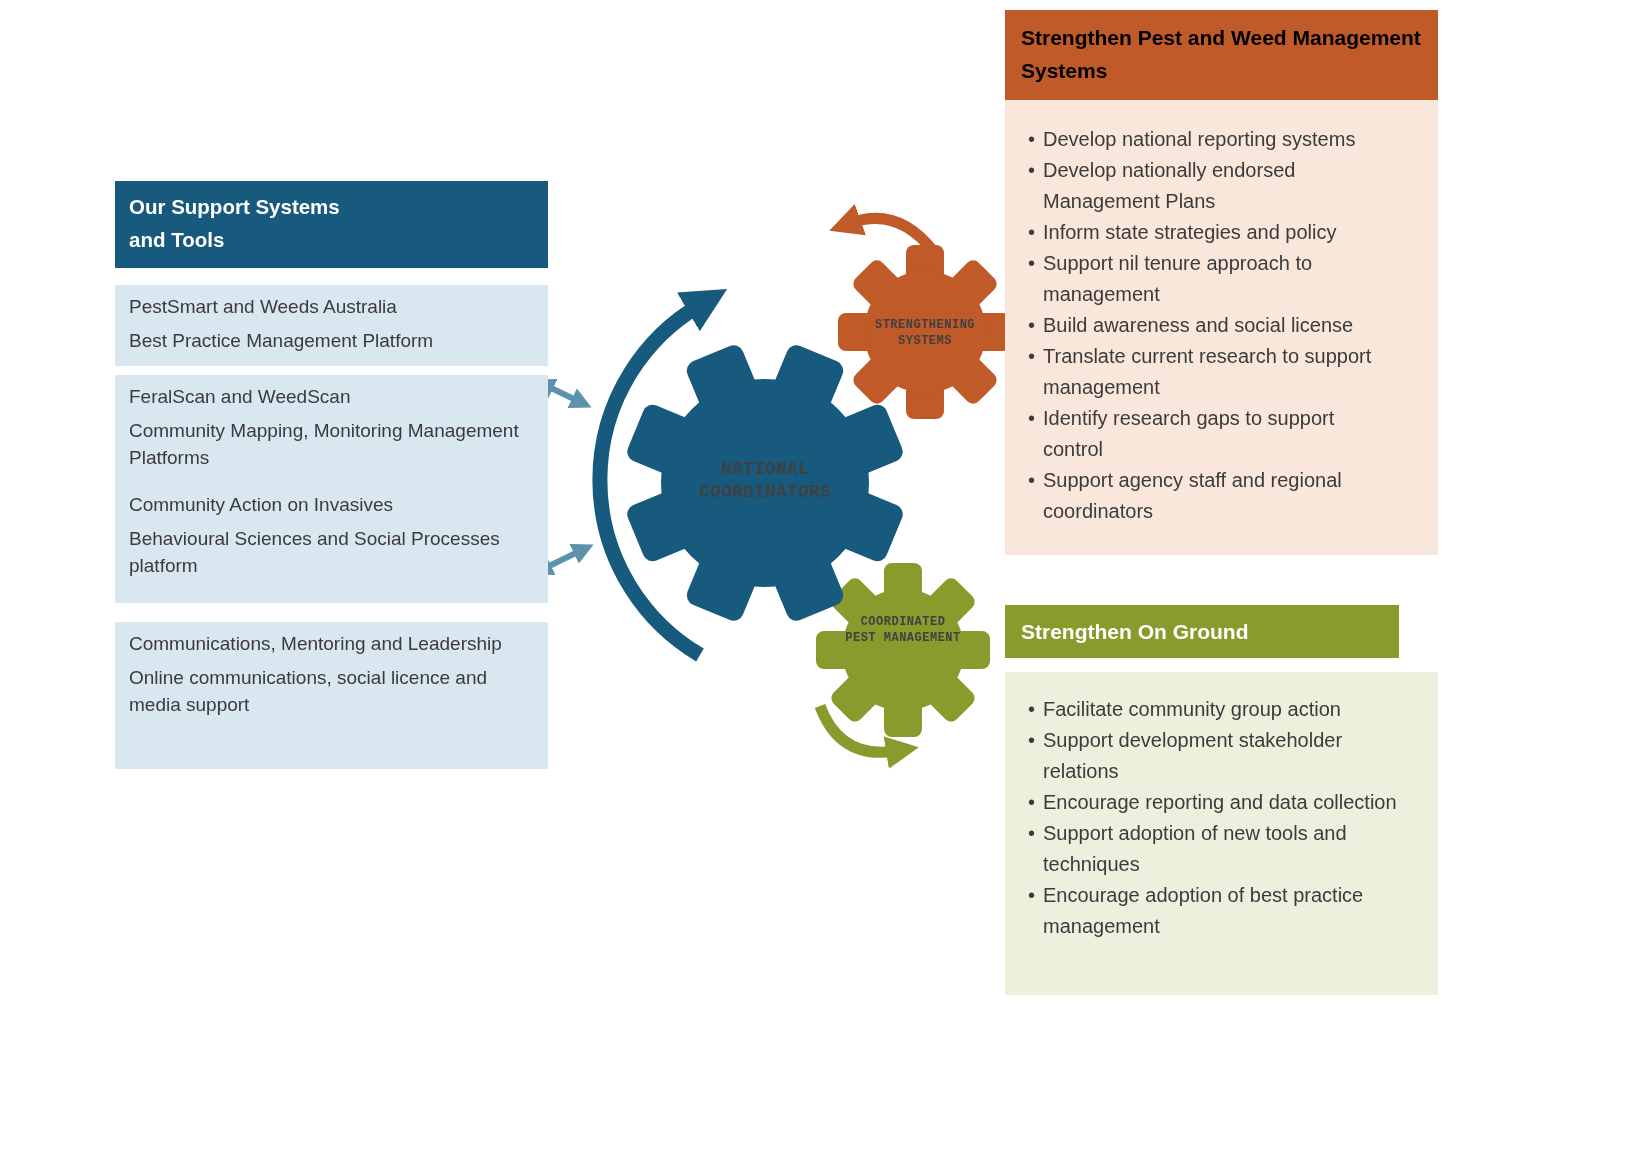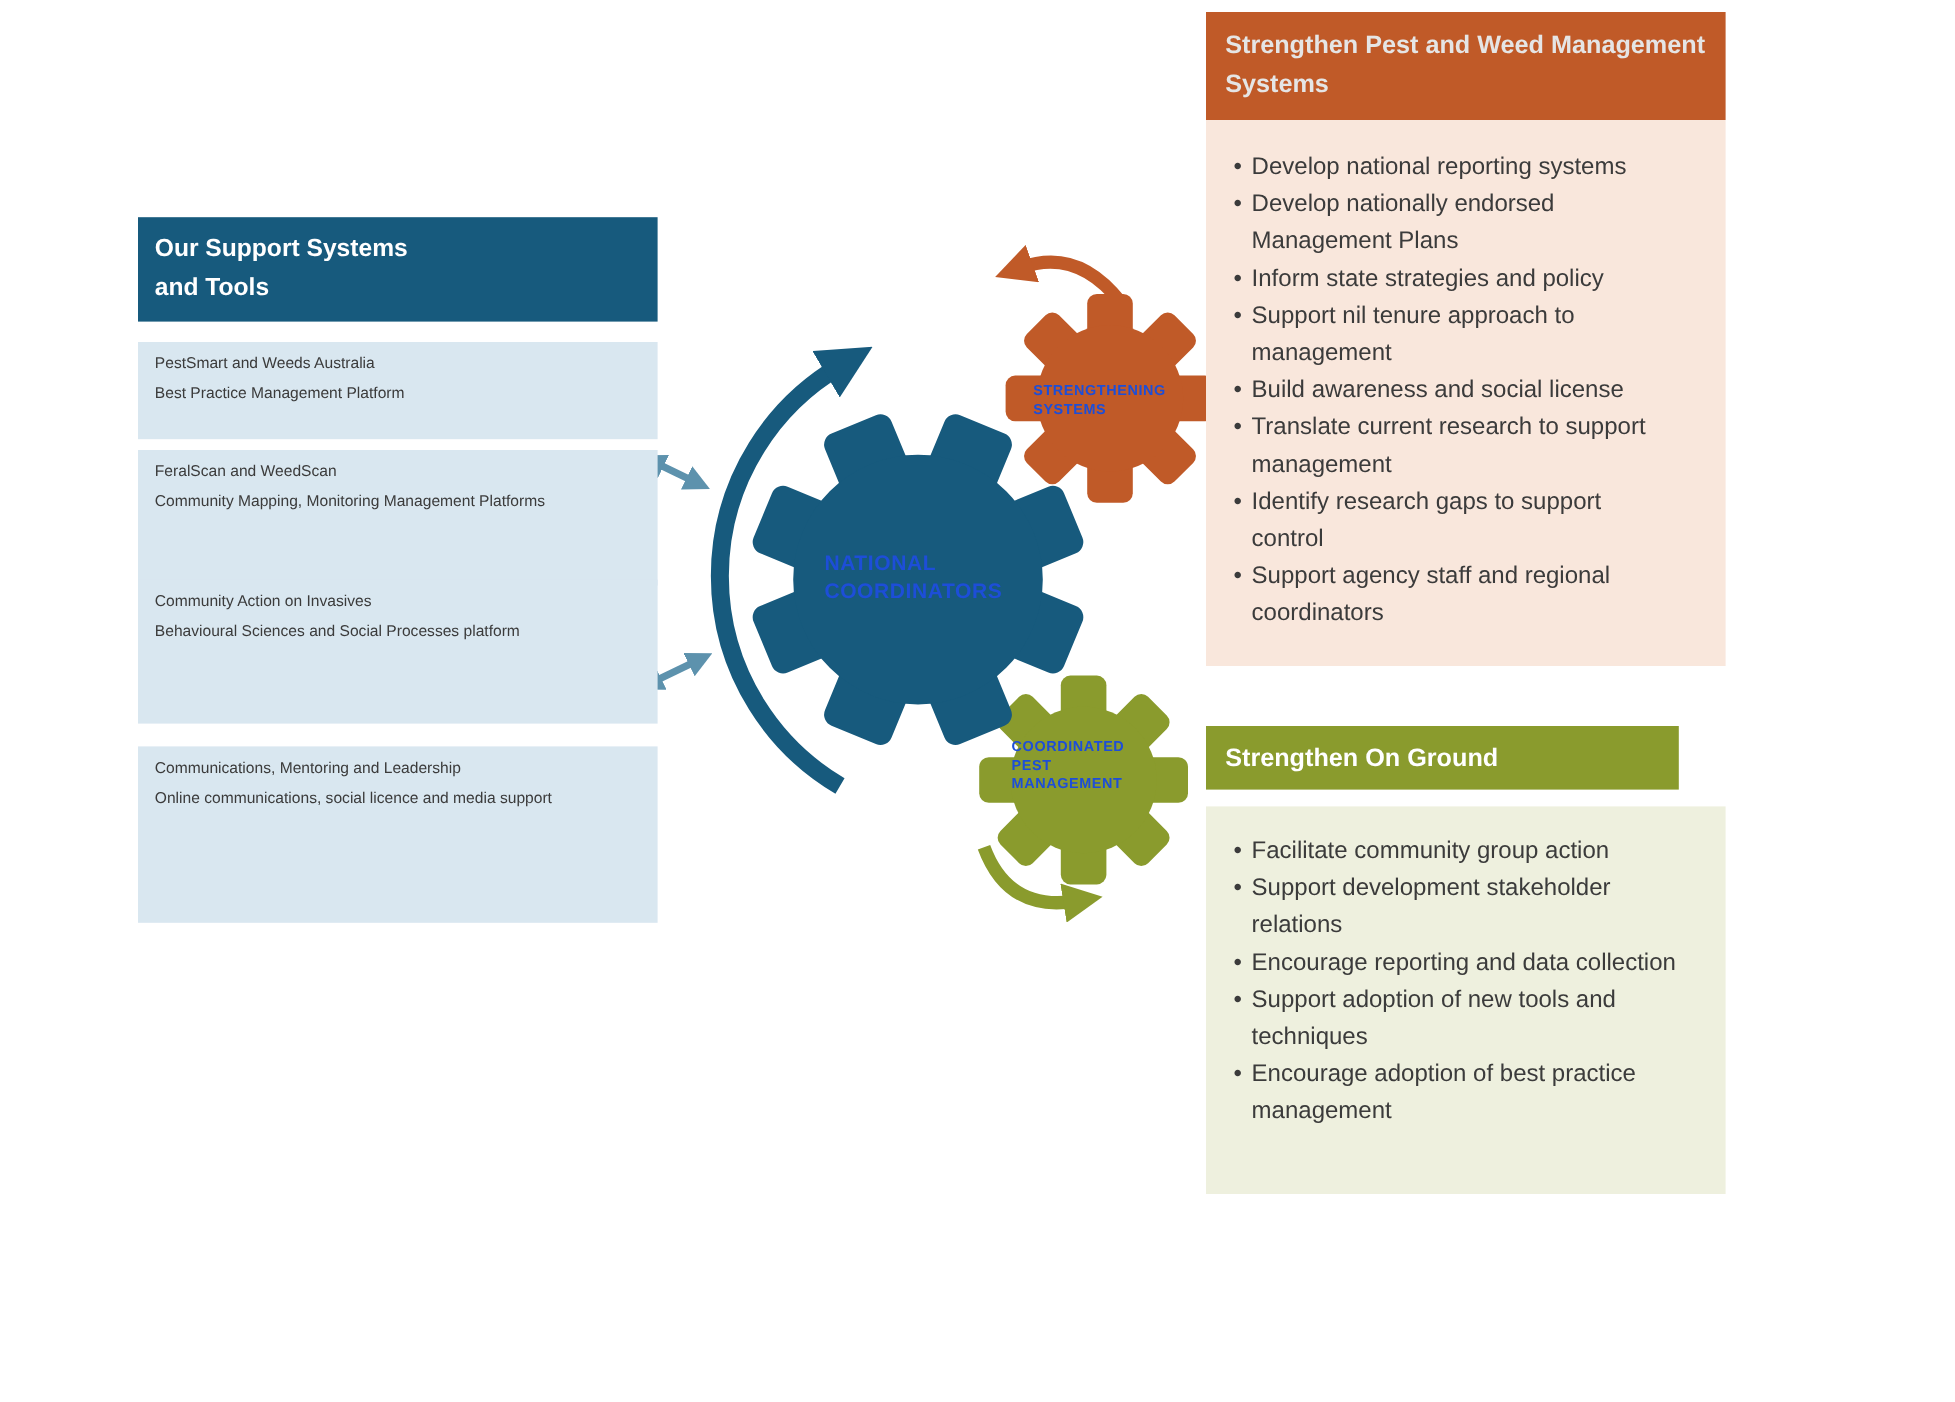--- a/index.html
+++ b/index.html
@@ -10,33 +10,33 @@
   .abs { position:absolute; box-sizing:border-box; }
 
   
   .lp-header {
     left:115px; top:181px; width:433px; height:87px;
     background:#175a7d; color:#ffffff; font-weight:bold;
     font-size:20.5px; line-height:1.6; padding:10px 14px;
   }
   .panel-item {
     left:115px; width:433px; background:#d9e7f0;
-    padding:9px 14px; font-size:13px; line-height:1.42;
+    padding:9px 14px; font-size:19px; line-height:1.42;
   }
   .panel-item p { margin:0; }
   .panel-item .sub { margin-top:7px; }
   .lp-i1 { top:285px; height:81px; }
   .lp-i2 { top:375px; height:113px; }
   .lp-i3 { top:483px; height:120px; }
   .lp-i4 { top:622px; height:147px; }
 
   
   .rt-header {
     left:1005px; top:10px; width:433px; height:90px;
-    background:#c05a28; color:#e5e5e5; font-weight:bold;
+    background:#c05a28; color:#000000; font-weight:bold;
     font-size:21px; line-height:1.57; padding:12px 16px;
   }
   .rt-body {
     left:1005px; top:100px; width:433px; height:455px;
     background:#f9e7dc; padding:24px 40px 16px 22px;
     font-size:20px; line-height:1.55;
   }
 
   
   .rb-header {
@@ -50,22 +50,23 @@
     font-size:20px; line-height:1.55;
   }
 
   ul.bullets { list-style:none; margin:0; padding:0; }
   ul.bullets li { position:relative; padding-left:16px; }
   ul.bullets li::before { content:"\2022"; position:absolute; left:1px; }
 
   
   .gears-svg { position:absolute; left:0; top:0; width:1629px; height:1168px; }
   .gear-label {
-    position:absolute; color:#1d4ed8; font-weight:bold; 
+    position:absolute; color:#404040; font-weight:bold; text-align:center;
     letter-spacing:0.5px;
+    font-family:Liberation Mono, monospace;
   }
   .gl-national { left:687px; top:458px; width:156px; font-size:17.5px; line-height:1.3; }
   .gl-strength { left:861px; top:318px; width:128px; font-size:12px; line-height:1.3; }
   .gl-coord    { left:843px; top:615px; width:120px; font-size:12px; line-height:1.3; }
 </style>
 </head>
 <body>
 
 <div class="canvas">
 

